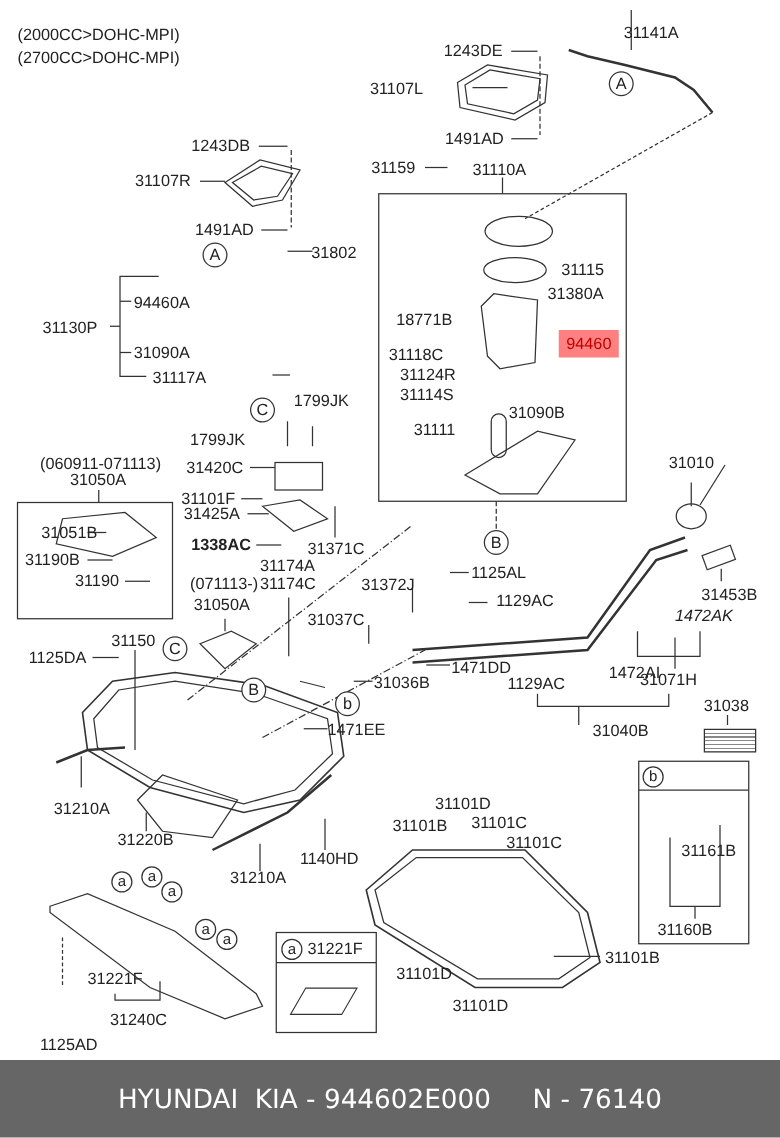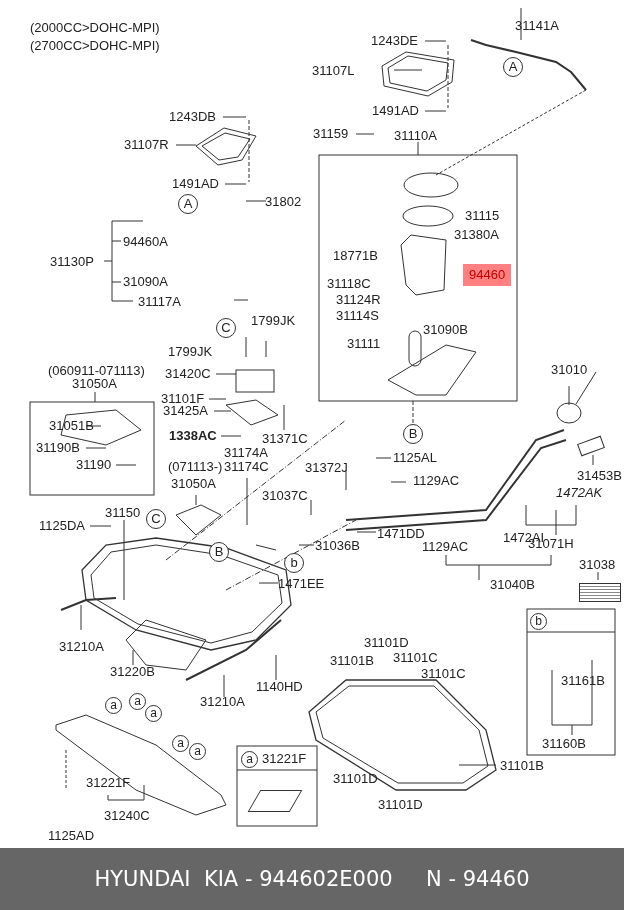--- a/index.html
+++ b/index.html
@@ -1,17 +1,17 @@
 <!DOCTYPE html>
 <html><head>
 <meta charset="utf-8">
 <style>
   html, body { margin:0; padding:0; background:#fff; }
   body { width:624px; height:910px; position:relative; overflow:hidden; font-family:"Liberation Sans", sans-serif; }
-  #canvas { position:absolute; left:16px; top:0; width:504px; height:848px; }
+  #canvas { position:absolute; left:0; top:0; width:504px; height:848px; }
   .lbl { position:absolute; font-size:13px; line-height:14px; color:#222; white-space:nowrap; font-family:"Liberation Sans", sans-serif; }
   .note { position:absolute; font-size:13px; line-height:15px; color:#222; white-space:nowrap; }
   .hl { background:#ff8080; color:#c00000; padding:4px 6px; }
   .circ { position:absolute; width:18px; height:18px; border:1px solid #333; border-radius:50%; font-size:13px; line-height:18px; text-align:center; color:#222; background:#fff; }
   .circ.sm { width:15px; height:15px; line-height:14px; font-size:12px; }
   #footer { position:absolute; left:0; top:848px; width:624px; height:62px; background:#666; color:#fff; font-size:21px; line-height:62px; text-align:center; font-family:"DejaVu Sans", sans-serif; letter-spacing:0px; }
   #footer span { white-space:pre; }
   svg { position:absolute; left:0; top:0; }
 </style>
 </head>
@@ -231,14 +231,14 @@
   <div class="circ sm" style="left:89px;top:697px;">a</div>
   <div class="circ sm" style="left:113px;top:693px;">a</div>
   <div class="circ sm" style="left:129px;top:705px;">a</div>
   <div class="circ sm" style="left:156px;top:735px;">a</div>
   <div class="circ sm" style="left:173px;top:743px;">a</div>
   <div class="circ sm" style="left:225px;top:751px;">a</div>
   <div class="circ sm" style="left:514px;top:613px;">b</div>
 </div>
 
 <div id="footer">
-  <span>HYUNDAI  KIA</span><span> - </span><span>944602E000</span><span>     </span><span>N - 94460</span>
+  <span>HYUNDAI  KIA</span><span> - </span><span>944602E000</span><span>     </span><span>N - 76140</span>
 </div>
 
 </body></html>

